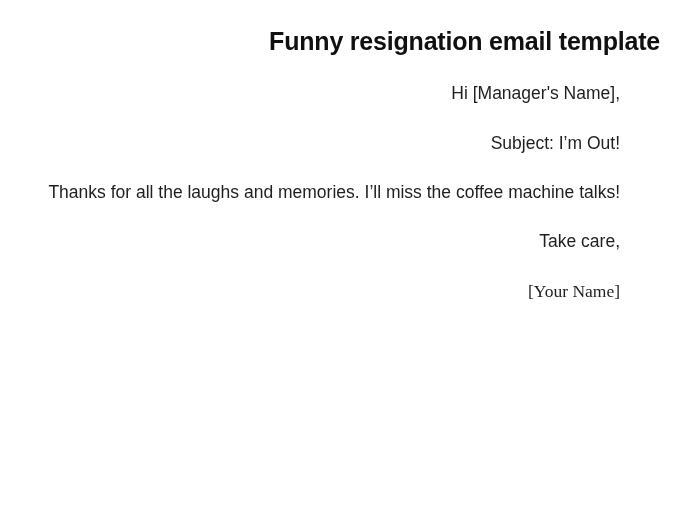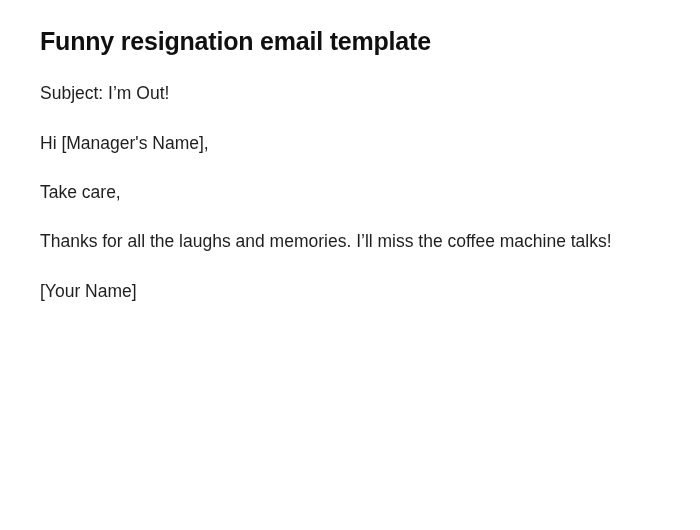--- a/index.html
+++ b/index.html
@@ -13,45 +13,47 @@
     font-family: "Liberation Sans", sans-serif;
     color: #1a1a1a;
     overflow: hidden;
   }
   .page {
     box-sizing: border-box;
     width: 700px;
     height: 530px;
     padding: 26px 40px 0 40px;
     background: #ffffff;
+    text-align: right;
   }
   .doc-title {
     font-size: 25px;
     font-weight: bold;
     line-height: 1.25;
     letter-spacing: -0.2px;
     color: #101010;
     margin: 0 0 22px 0;
   }
   .para {
     font-size: 17.5px;
     line-height: 1.62;
     color: #1f1f1f;
     margin: 0 0 21px 0;
     max-width: 580px;
     font-weight: 400;
   }
   .para:last-child {
     margin-bottom: 16px;
+    font-family: Liberation Serif, serif;
   }
 </style>
 </head>
 <body>
 
 <div class="page">
   <h1 class="doc-title">Funny resignation email template</h1>
 
+  <p class="para">Hi [Manager's Name],</p>
   <p class="para">Subject: I’m Out!</p>
-  <p class="para">Hi [Manager's Name],</p>
+  <p class="para">Thanks for all the laughs and memories. I’ll miss the coffee machine talks!</p>
   <p class="para">Take care,</p>
-  <p class="para">Thanks for all the laughs and memories. I’ll miss the coffee machine talks!</p>
   <p class="para">[Your Name]</p>
 </div>
 
 </body></html>

